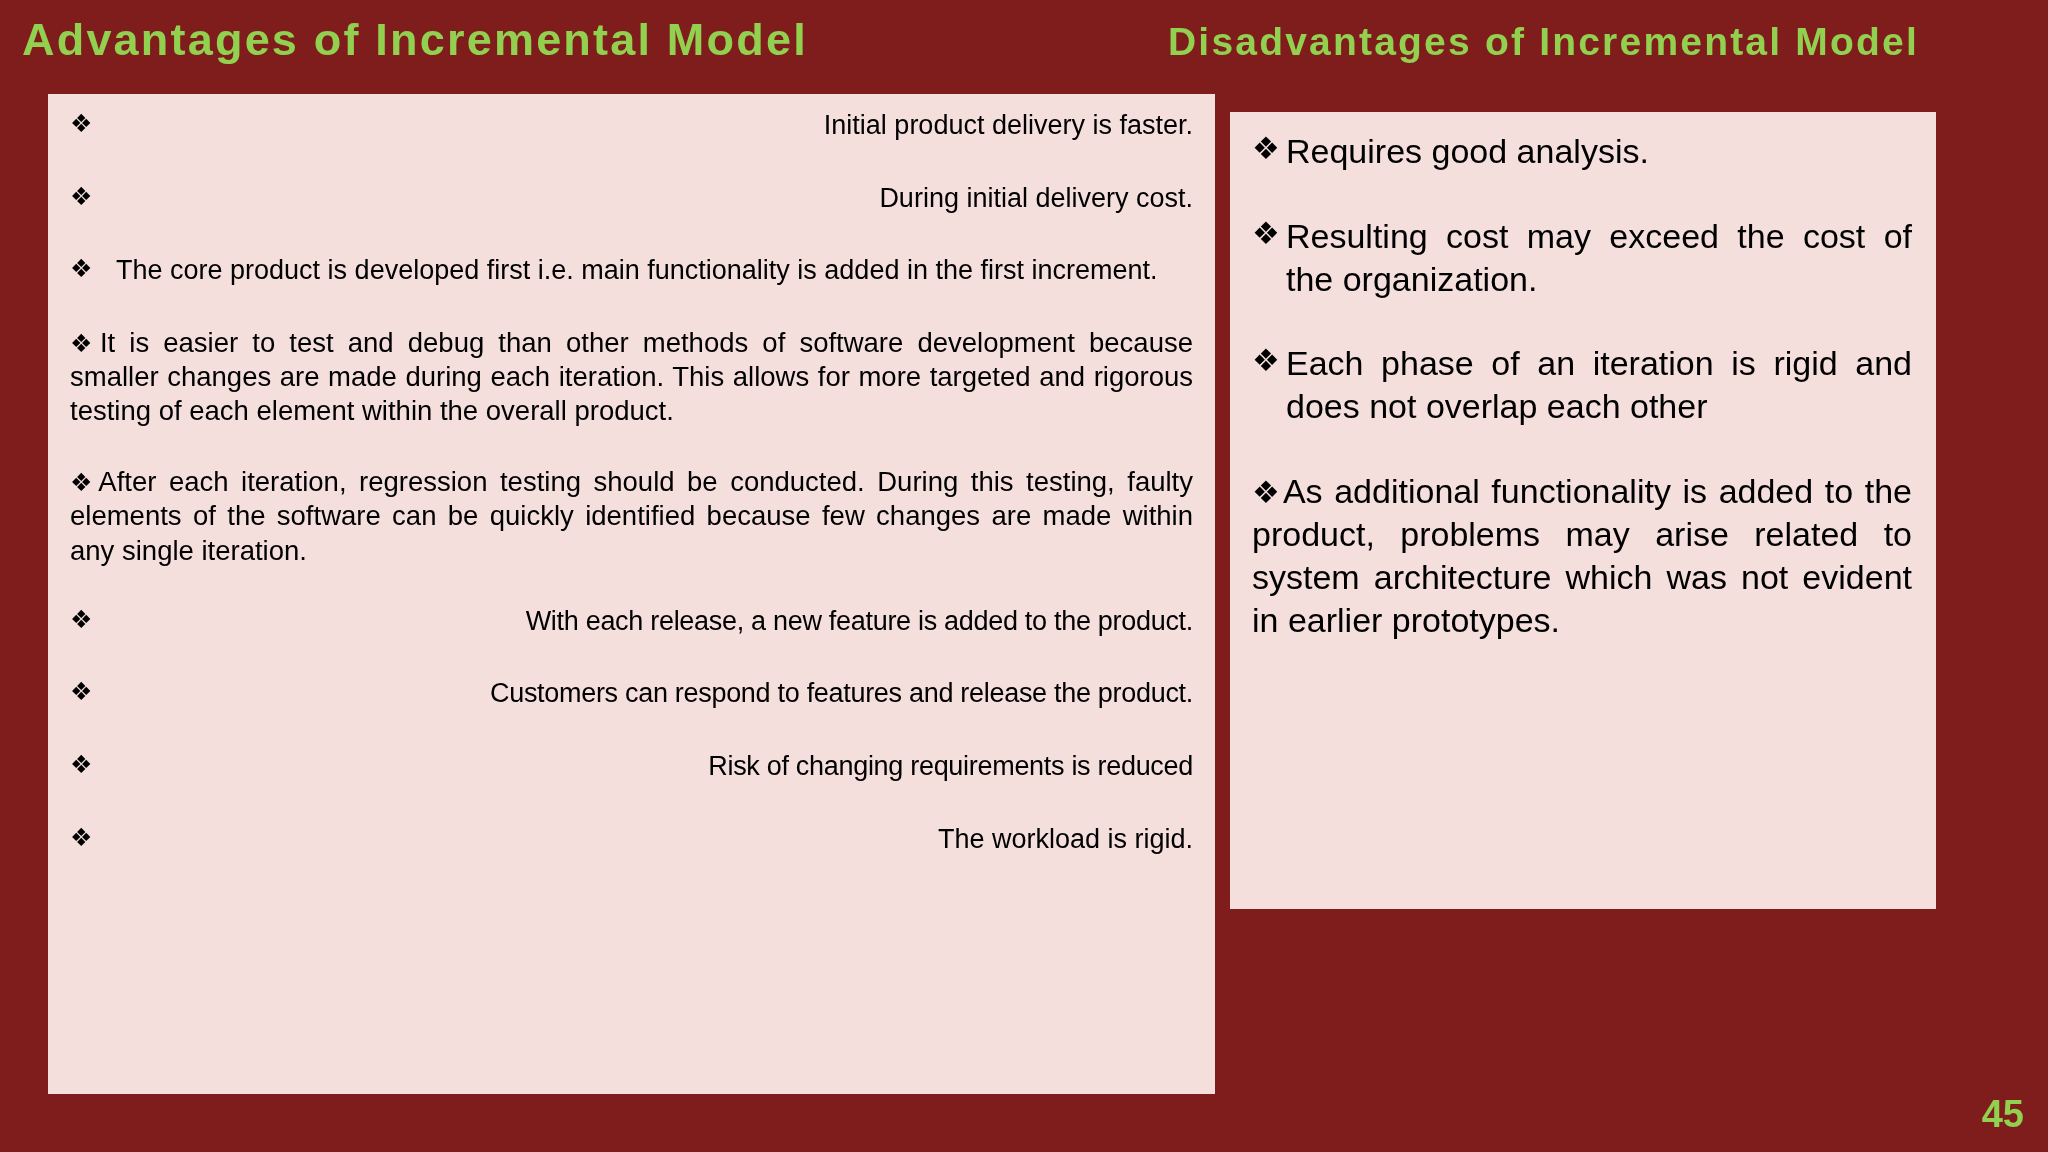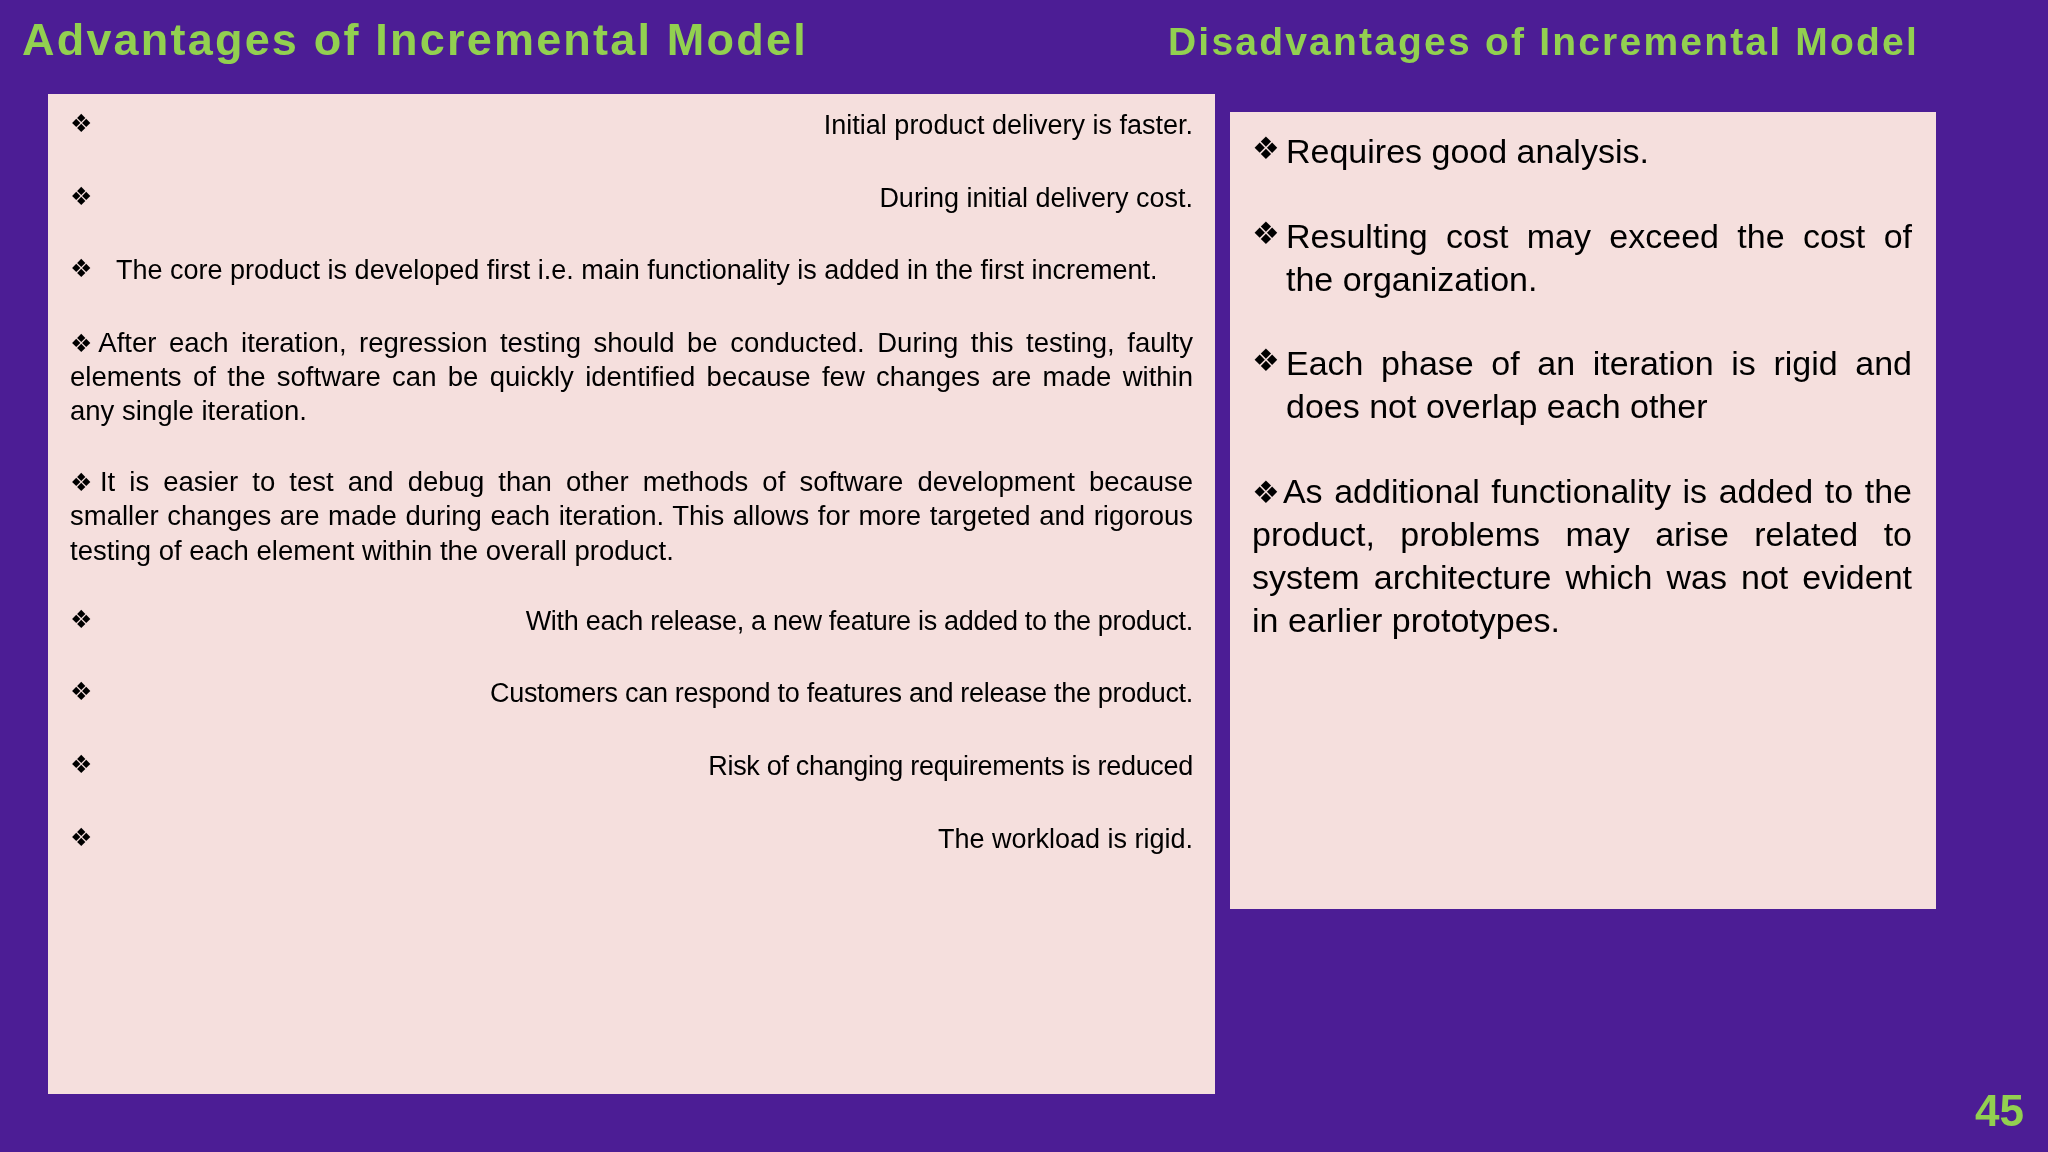--- a/index.html
+++ b/index.html
@@ -13,21 +13,21 @@
     font-family: "Liberation Sans", sans-serif;
     overflow: hidden;
     position: relative;
   }
 
   .slide {
     position: absolute;
     left: 0; top: 0;
     width: 2048px;
     height: 1152px;
-    background: #4c1d95;
+    background: #7f1d1d;
   }
 
   
   .title {
     position: absolute;
     color: #92d050;
     font-weight: bold;
     letter-spacing: 2.2px;
     white-space: nowrap;
     font-family: "Liberation Sans", sans-serif;
@@ -157,21 +157,21 @@
   }
 
   .tight { letter-spacing: -0.3px; }
 
   
   #page-number {
     position: absolute;
     right: 24px;
     bottom: 16px;
     color: #92d050;
-    font-size: 44px;
+    font-size: 38px;
     font-weight: bold;
     font-family: "Liberation Sans", sans-serif;
   }
 </style>
 </head>
 <body>
 
 <div class="slide">
 
   <div class="title" id="title-advantages">Advantages of Incremental Model</div>
@@ -188,24 +188,24 @@
     <div class="bullet-row adv-short">
       <span class="bullet-mark">❖</span>
       <span class="bullet-text">During initial delivery cost.</span>
     </div>
 
     <div class="bullet-row adv-wrap">
       <span class="bullet-mark">❖</span>
       <span class="bullet-text">The core product is developed first i.e. main functionality is added in the first increment.</span>
     </div>
 
+    <p class="adv-para"><span class="bullet-mark">❖</span><span>It is easier to test and debug than other methods of software development because smaller changes are made during each iteration. This allows for more targeted and rigorous testing of each element within the overall product.</span></p>
+
     <p class="adv-para"><span class="bullet-mark">❖</span><span>After each iteration, regression testing should be conducted. During this testing, faulty elements of the software can be quickly identified because few changes are made within any single iteration.</span></p>
 
-    <p class="adv-para"><span class="bullet-mark">❖</span><span>It is easier to test and debug than other methods of software development because smaller changes are made during each iteration. This allows for more targeted and rigorous testing of each element within the overall product.</span></p>
-
     <div class="bullet-row adv-short">
       <span class="bullet-mark">❖</span>
       <span class="bullet-text tight">With each release, a new feature is added to the product.</span>
     </div>
 
     <div class="bullet-row adv-short">
       <span class="bullet-mark">❖</span>
       <span class="bullet-text tight">Customers can respond to features and release the product.</span>
     </div>
 

